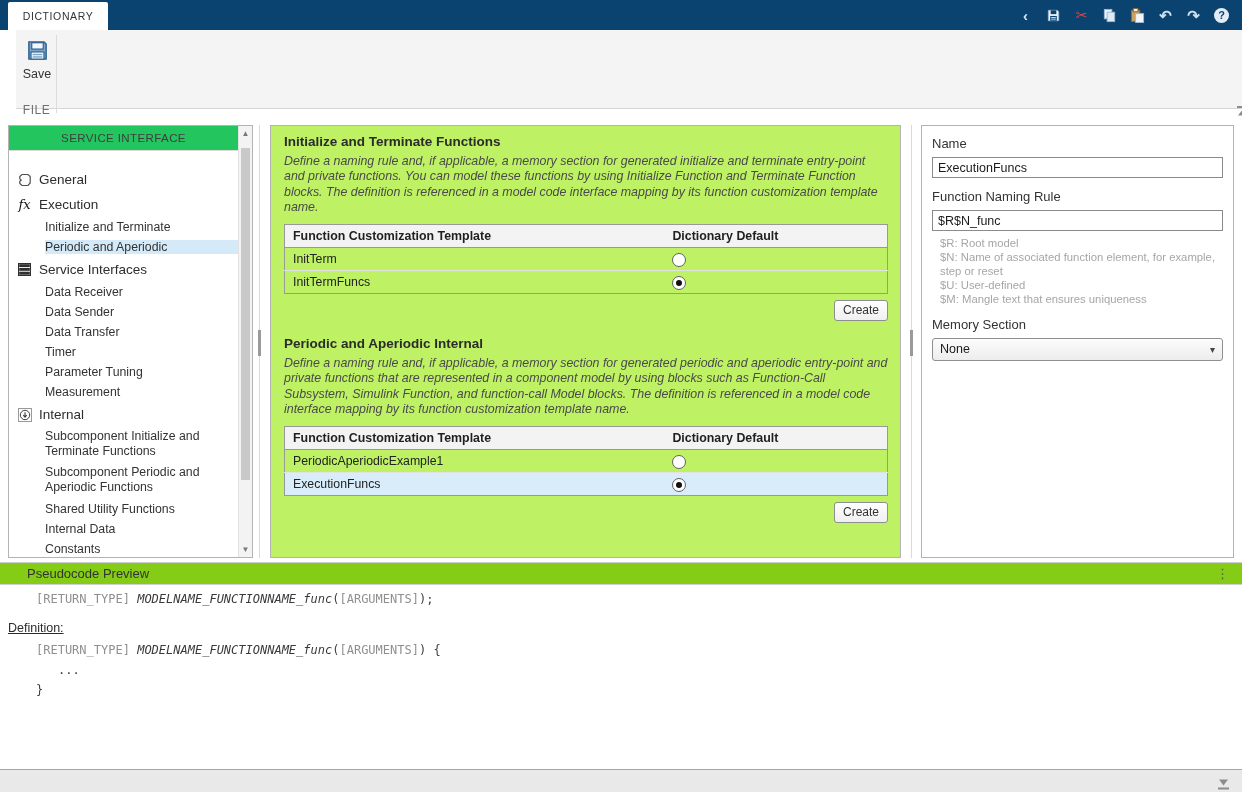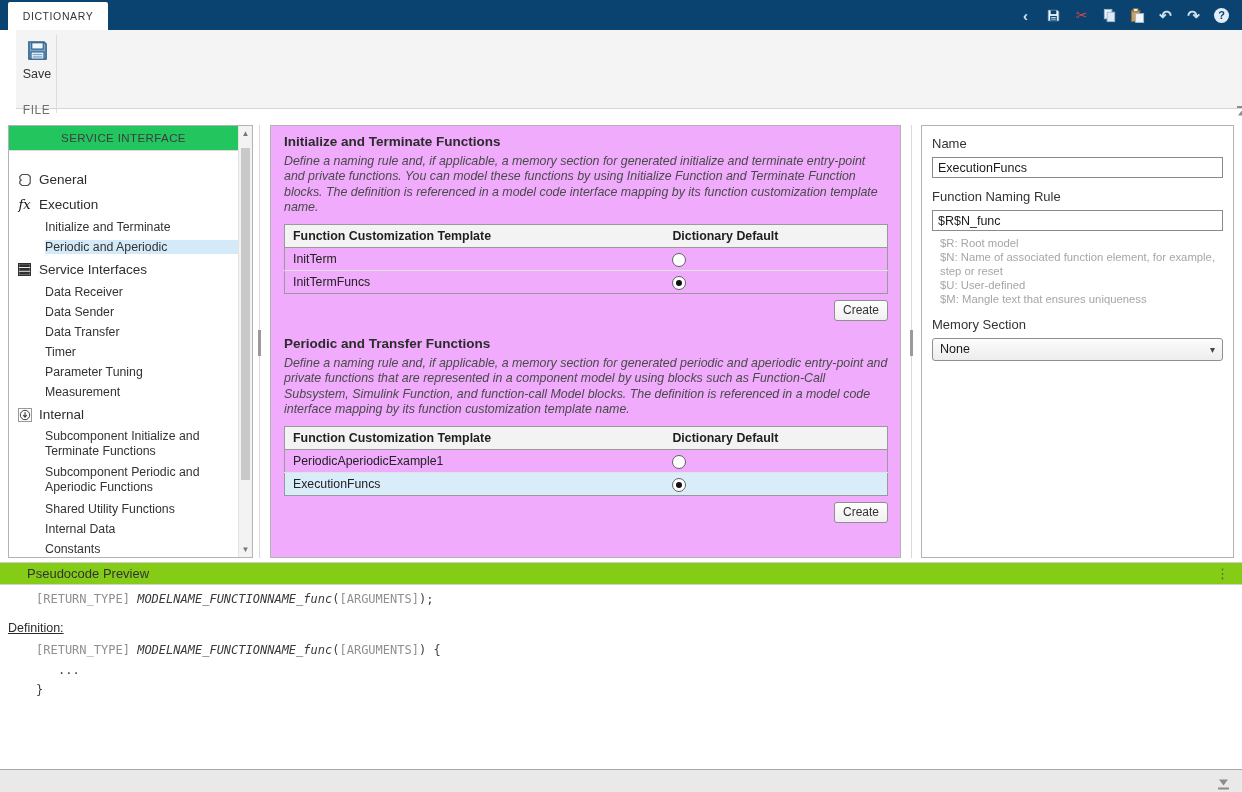--- a/index.html
+++ b/index.html
@@ -45,21 +45,21 @@
   .ticon{display:inline-flex;width:15px;justify-content:center;align-items:center;}
   .fx{font-family:"DejaVu Serif",serif;font-style:italic;font-size:13px;color:#141414;}
 
   
   .vsplit{position:absolute;top:125px;height:433px;width:7px;cursor:col-resize;}
   .vsplit .line{position:absolute;left:3px;top:0;bottom:0;width:1px;background:#dadada;}
   .vsplit .handle{position:absolute;left:2px;top:205px;width:3px;height:26px;background:#9a9a9a;}
 
   
   .mainpanel{position:absolute;left:270px;top:125px;width:631px;height:433px;border:1px solid #b3b3b3;
-             background:#f0abfc;box-sizing:border-box;}
+             background:#bef264;box-sizing:border-box;}
   .section{position:absolute;left:13px;right:12px;}
   .sec-title{font-size:13.5px;font-weight:bold;color:#2b2b2b;margin-bottom:5px;}
   .sec-desc{font-style:italic;font-size:12.4px;color:#4a4a4a;line-height:15.3px;margin-bottom:9px;}
   table.tmpl{width:100%;border-collapse:collapse;border:1px solid #999;}
   table.tmpl th{ text-align:left;font-size:12.4px;font-weight:bold;color:#1f1f1f;background:#f3f3f3;
              border-bottom:1px solid #999;height:22px;padding:0 0 0 8px;}
   table.tmpl td{font-size:12.3px;color:#222;height:22px;padding:0 0 0 8px;}
   table.tmpl tr + tr td{border-top:1px solid #e2e2e2;}
   table.tmpl tr.selected td{background:#d9ecfa;}
   .col-tmpl{width:63%;}
@@ -290,21 +290,21 @@
               <td><span class="radio checked"></span></td>
             </tr>
           </tbody>
       </table>
       <div class="create-row">
         <span class="create-btn">Create</span>
       </div>
     </div>
 
     <div class="section" style="top:210px;">
-      <div class="sec-title">Periodic and Transfer Functions</div>
+      <div class="sec-title">Periodic and Aperiodic Internal</div>
       <div class="sec-desc">Define a naming rule and, if applicable, a memory section for generated periodic and aperiodic entry-point and private functions that are represented in a component model by using blocks such as Function-Call Subsystem, Simulink Function, and function-call Model blocks. The definition is referenced in a model code interface mapping by its function customization template name.</div>
       <table class="tmpl">
         <thead>
           <tr>
             <th class="col-tmpl">Function Customization Template</th>
             <th>Dictionary Default</th>
           </tr>
         </thead>
         <tbody>
             <tr>

